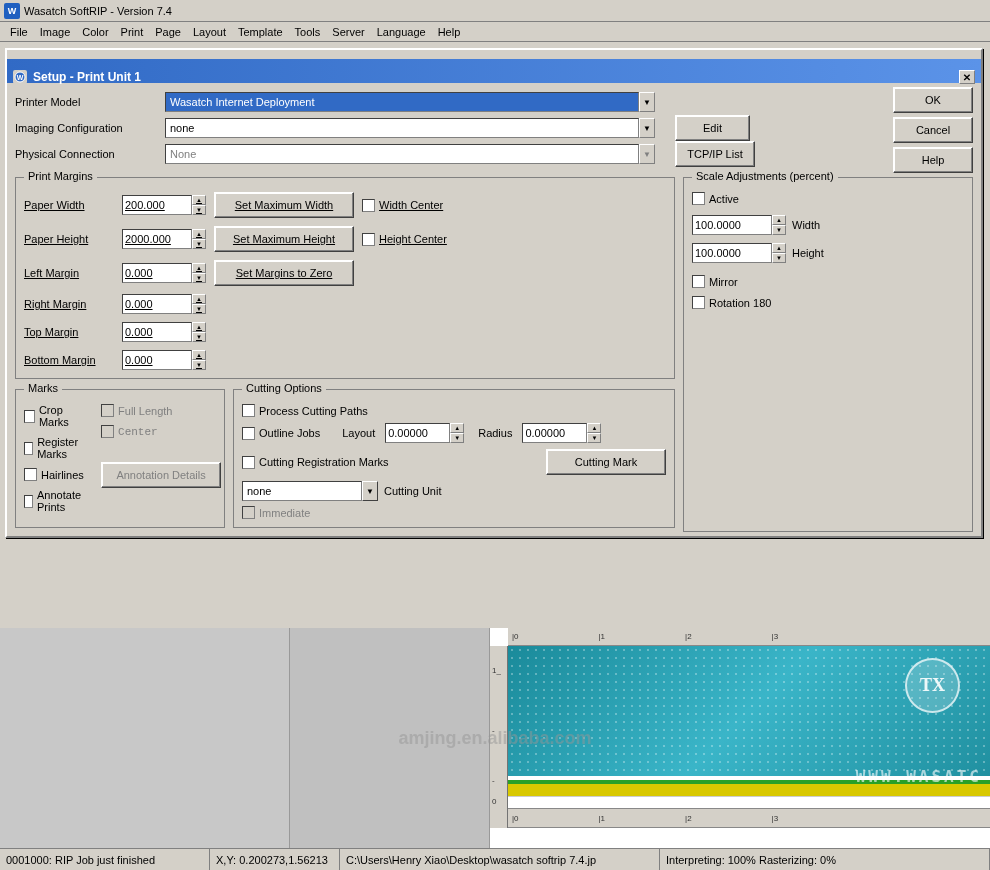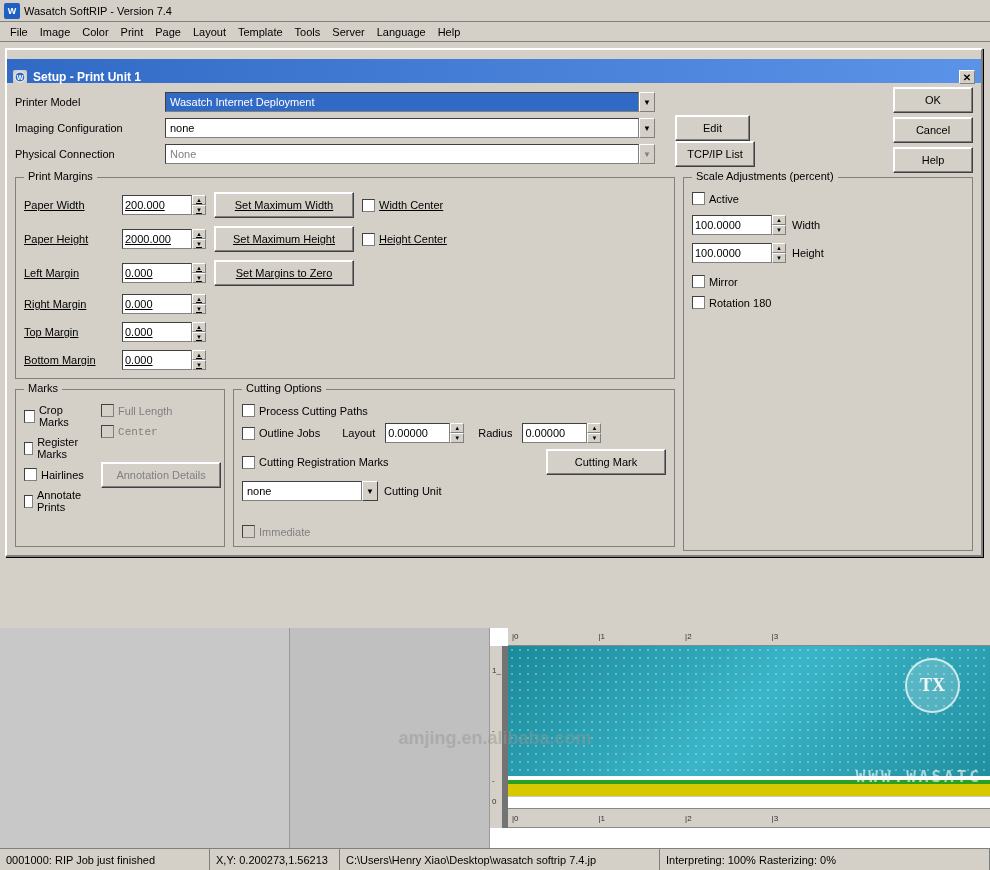--- a/index.html
+++ b/index.html
@@ -564,21 +564,21 @@
             </div>
 
             <div class="combo-row">
               <div class="combo-field">
                 <div class="combo-text">none</div>
                 <div class="combo-arrow">▼</div>
               </div>
               <span>Cutting Unit</span>
             </div>
 
-            <div class="win-check disabled" style="color:#808080; margin-top:24px;text-align:right;">
+            <div class="win-check disabled" style="color:#808080; margin-top:5px;text-align:right;">
               <div class="check-box" style="background:#d4d0c8;"></div>
               <span style="color:#808080;">Immediate</span>
             </div>
           </div>
 
         </div>
       </div>
 
       <div style="width:290px;">
         <div class="groupbox" style="height:100%;">
@@ -628,21 +628,21 @@
 </div>
 
 <div style="position:absolute; bottom:22px; left:0; right:0; height:220px; background:#b8c8cc; overflow:hidden;">
 
   <div style="position:absolute; left:0; top:0; width:290px; height:100%; background:#c8c8c8; border-right:1px solid #999;"></div>
 
   <div style="position:absolute; left:290px; top:0; width:200px; height:100%; background:#c0c0c0; border-right:1px solid #999;"></div>
 
   <div style="position:absolute; left:490px; top:0; right:0; height:100%; background:white;">
 
-    <div style="position:absolute; left:0; top:18px; width:18px; bottom:20px; background:#d4d0c8; border-right:6px solid #737373; font-size:8px; color:#333; overflow:hidden;">
+    <div style="position:absolute; left:0; top:18px; width:18px; bottom:20px; background:#d4d0c8; border-right:1px solid #737373; font-size:8px; color:#333; overflow:hidden;">
       <div style="position:absolute; top:20px; left:2px;">1_</div>
       <div style="position:absolute; top:80px; left:2px;">-</div>
       <div style="position:absolute; top:130px; left:2px;">-</div>
       <div style="position:absolute; bottom:22px; left:2px;">0</div>
     </div>
 
     <div style="position:absolute; left:18px; top:0; right:0; height:18px; background:#d4d0c8; border-bottom:1px solid #888; font-size:8px; color:#333; display:flex; align-items:center; overflow:hidden; padding-left:4px;">
       <span style="margin-right:80px;">|0</span>
       <span style="margin-right:80px;">|1</span>
       <span style="margin-right:80px;">|2</span>

